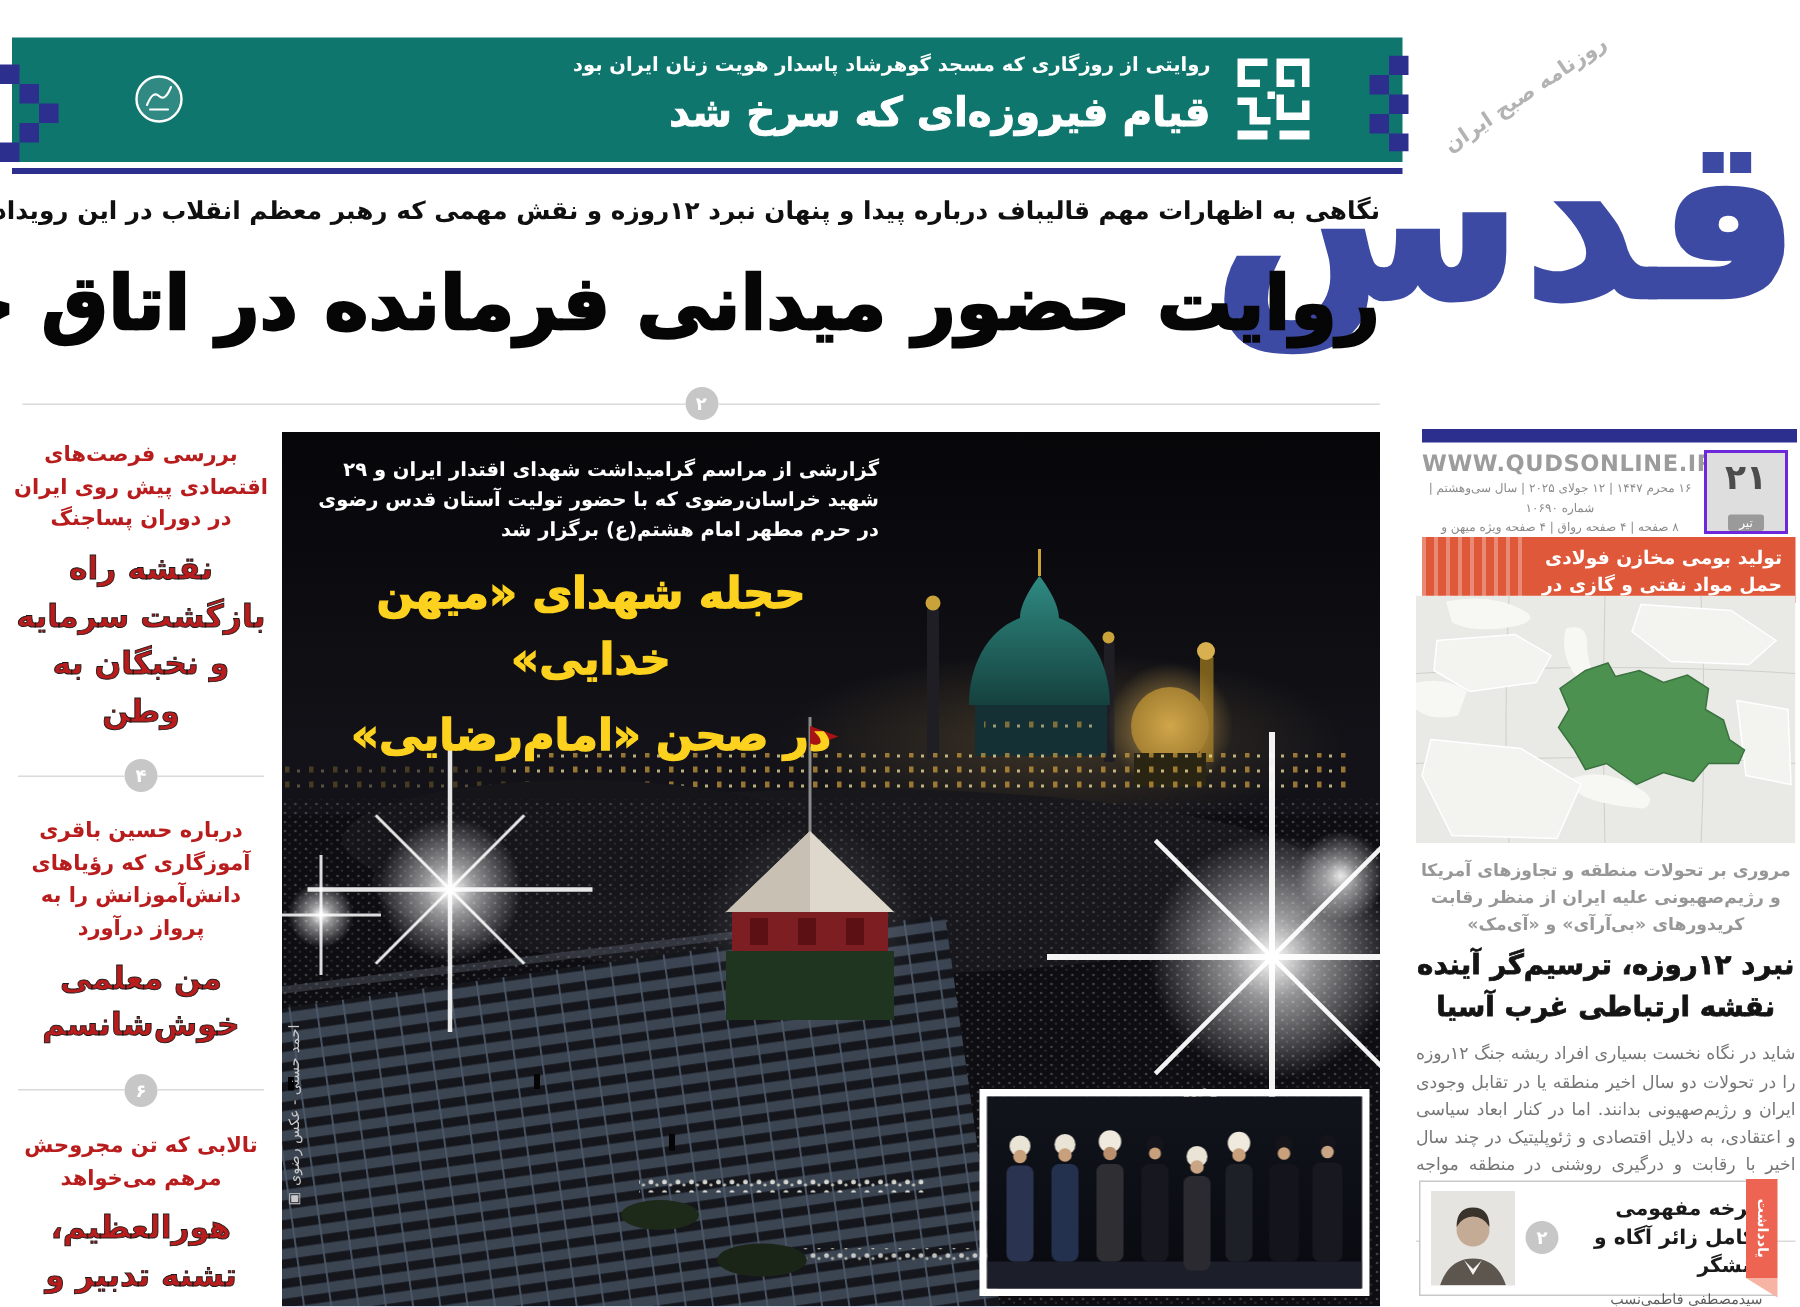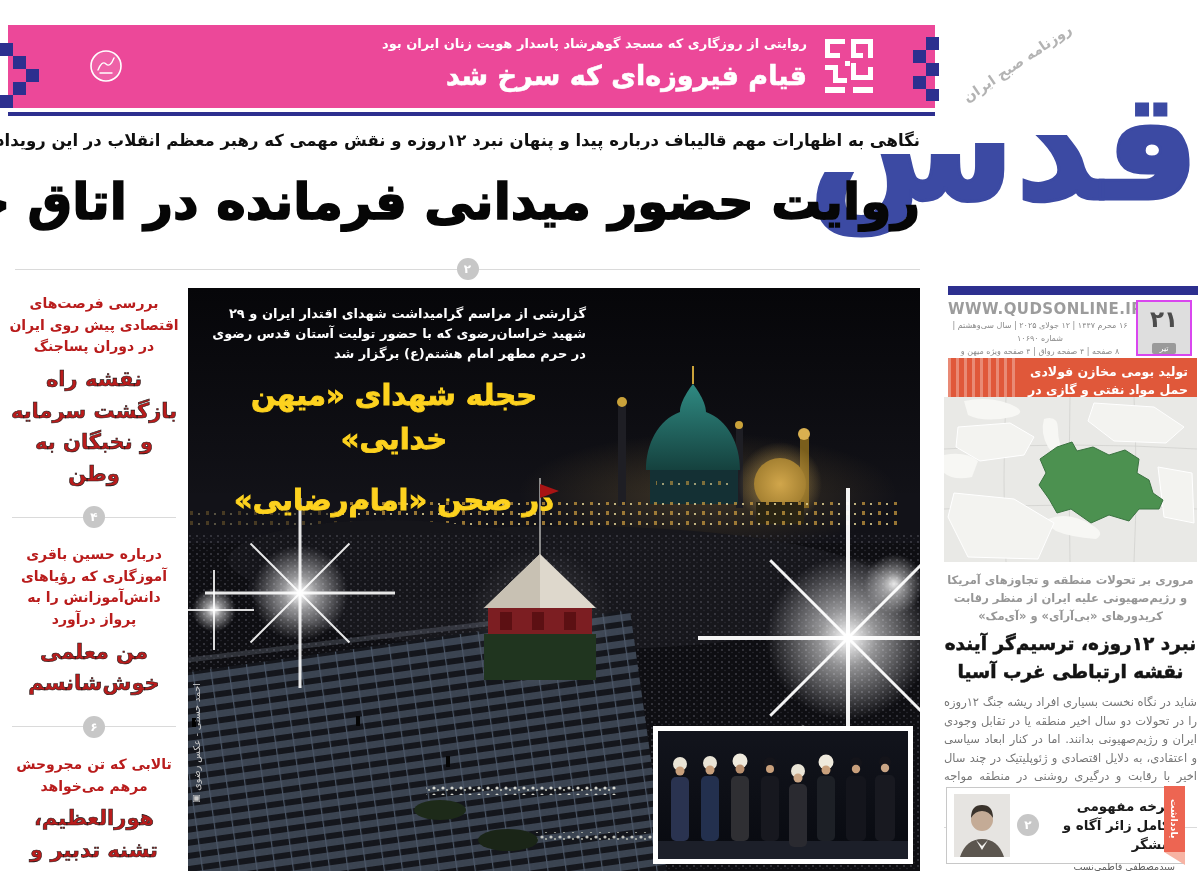--- a/index.html
+++ b/index.html
@@ -1,21 +1,21 @@
 <!DOCTYPE html>
 <html lang="fa"><head>
 <meta charset="utf-8">
 <style>
   html,body{margin:0;padding:0;background:#fff;}
   .page{position:relative;width:1200px;height:871px;background:#fff;overflow:hidden;
         font-family:"DejaVu Sans", sans-serif;}
   .rtl{direction:rtl;}
 
   
-  .topstrip{position:absolute;left:8px;top:25px;width:927px;height:83px;background:#ec4899;}
+  .topstrip{position:absolute;left:8px;top:25px;width:927px;height:83px;background:#0f766e;}
   .strip-text{position:absolute;right:128px;top:9px;width:560px;text-align:right;color:#fff;}
   .strip-kicker{font-size:13px;font-weight:bold;line-height:1.5;}
   .strip-title{font-size:27px;font-weight:bold;line-height:1.6;-webkit-text-stroke:.6px #fff;}
   .strip-kufic{position:absolute;right:58px;top:10px;}
   .strip-pixr{position:absolute;right:-6px;top:12px;}
   .strip-pixl{position:absolute;left:-8px;top:8px;}
   .strip-emblem{position:absolute;left:80px;top:23px;}
   .bluerule{position:absolute;left:8px;top:112px;width:927px;height:4px;background:#2d2f8f;}
 
   
@@ -23,21 +23,21 @@
              font-size:150px;font-weight:bold;color:#3c4aa3;text-align:right;line-height:250px;
              -webkit-text-stroke:3px #3c4aa3;}
   .logo-tagline{position:absolute;left:960px;top:92px;font-size:14px;font-weight:bold;color:#b3b3b3;
              transform:rotate(-34deg);transform-origin:left top;letter-spacing:1px;}
   .logo-bar{position:absolute;left:948px;top:286px;width:250px;height:9px;background:#2d2f8f;}
   .website{position:absolute;left:948px;top:300px;width:184px;font-size:15px;font-weight:bold;
            color:#9c9c9c;letter-spacing:.4px;text-align:center;}
   .mastinfo{position:absolute;left:948px;top:320px;width:184px;font-size:8px;color:#8a8a8a;
            line-height:1.6;text-align:center;}
   .datebadge{position:absolute;left:1136px;top:300px;width:56px;height:56px;background:#dedede;
-           border:2px solid #d946ef;box-sizing:border-box;text-align:center;}
+           border:2px solid #6d28d9;box-sizing:border-box;text-align:center;}
   .datebadge .day{font-size:23px;font-weight:bold;color:#4c4c4c;line-height:34px;}
   .datebadge .month{display:inline-block;font-size:8px;color:#fff;background:#9a9a9a;
            padding:1px 7px;border-radius:2px;text-align:center;}
 
   .banner{position:absolute;left:948px;top:358px;width:249px;height:44px;background:#e0583a;overflow:hidden;}
   .banner .stripes{position:absolute;left:0;top:0;bottom:0;width:72px;
            background:repeating-linear-gradient(90deg,rgba(255,255,255,.30) 0 3px,transparent 3px 8px);}
   .banner .btxt{position:absolute;right:9px;top:5px;width:172px;color:#fff;font-size:12.5px;
            font-weight:bold;line-height:1.45;text-align:right;}
 
@@ -381,21 +381,21 @@
         </g>
       </g>
       <g transform="translate(706 296)">
         <circle r="30" fill="url(#burst)" opacity=".9"></circle>
       </g>
     </svg>
 
     <div class="ph-overlay rtl">
       <div class="ph-caption">گزارشی از مراسم گرامیداشت شهدای اقتدار ایران و ۲۹ شهید خراسان‌رضوی که با حضور تولیت آستان قدس رضوی در حرم مطهر امام هشتم(ع) برگزار شد</div>
       <div class="ph-title">حجله شهدای «میهن خدایی»</div>
-      <div class="ph-title" style="margin-top:18px">در صحن «امام‌رضایی»</div>
+      <div class="ph-title" style="margin-top:8px">در صحن «امام‌رضایی»</div>
     </div>
 
     <div class="ph-credit">
       <span>▣</span>
       <span>احمد حسنی - عکس رضوی</span>
     </div>
 
     
     <div class="inset">
       <svg width="250" height="128" viewBox="0 0 250 128" preserveAspectRatio="none">

